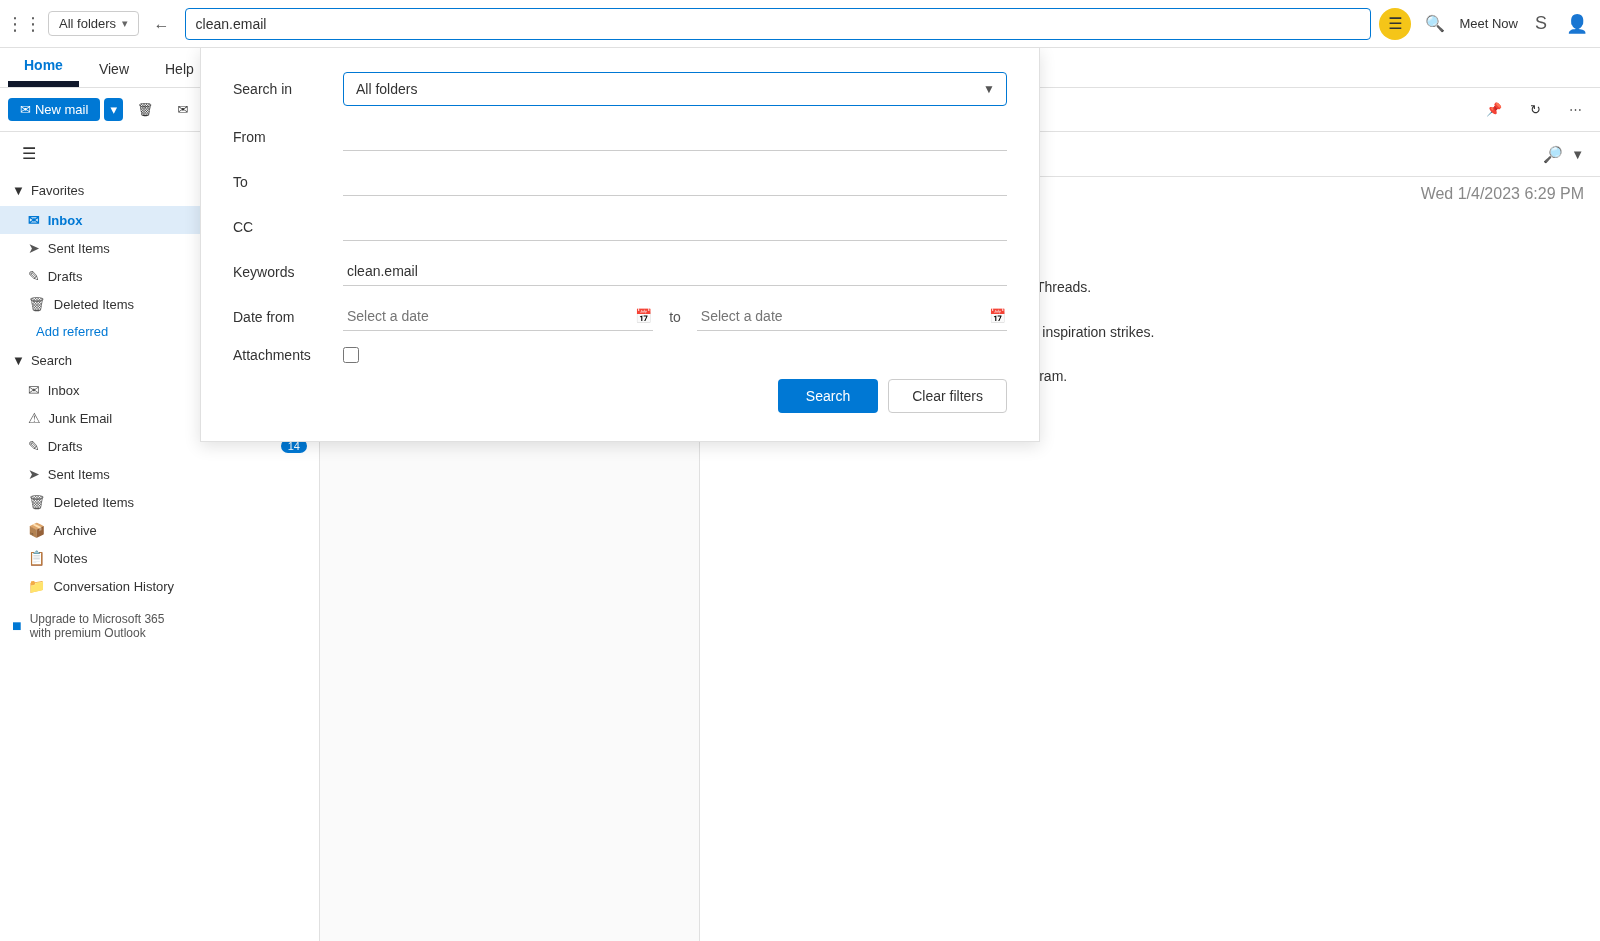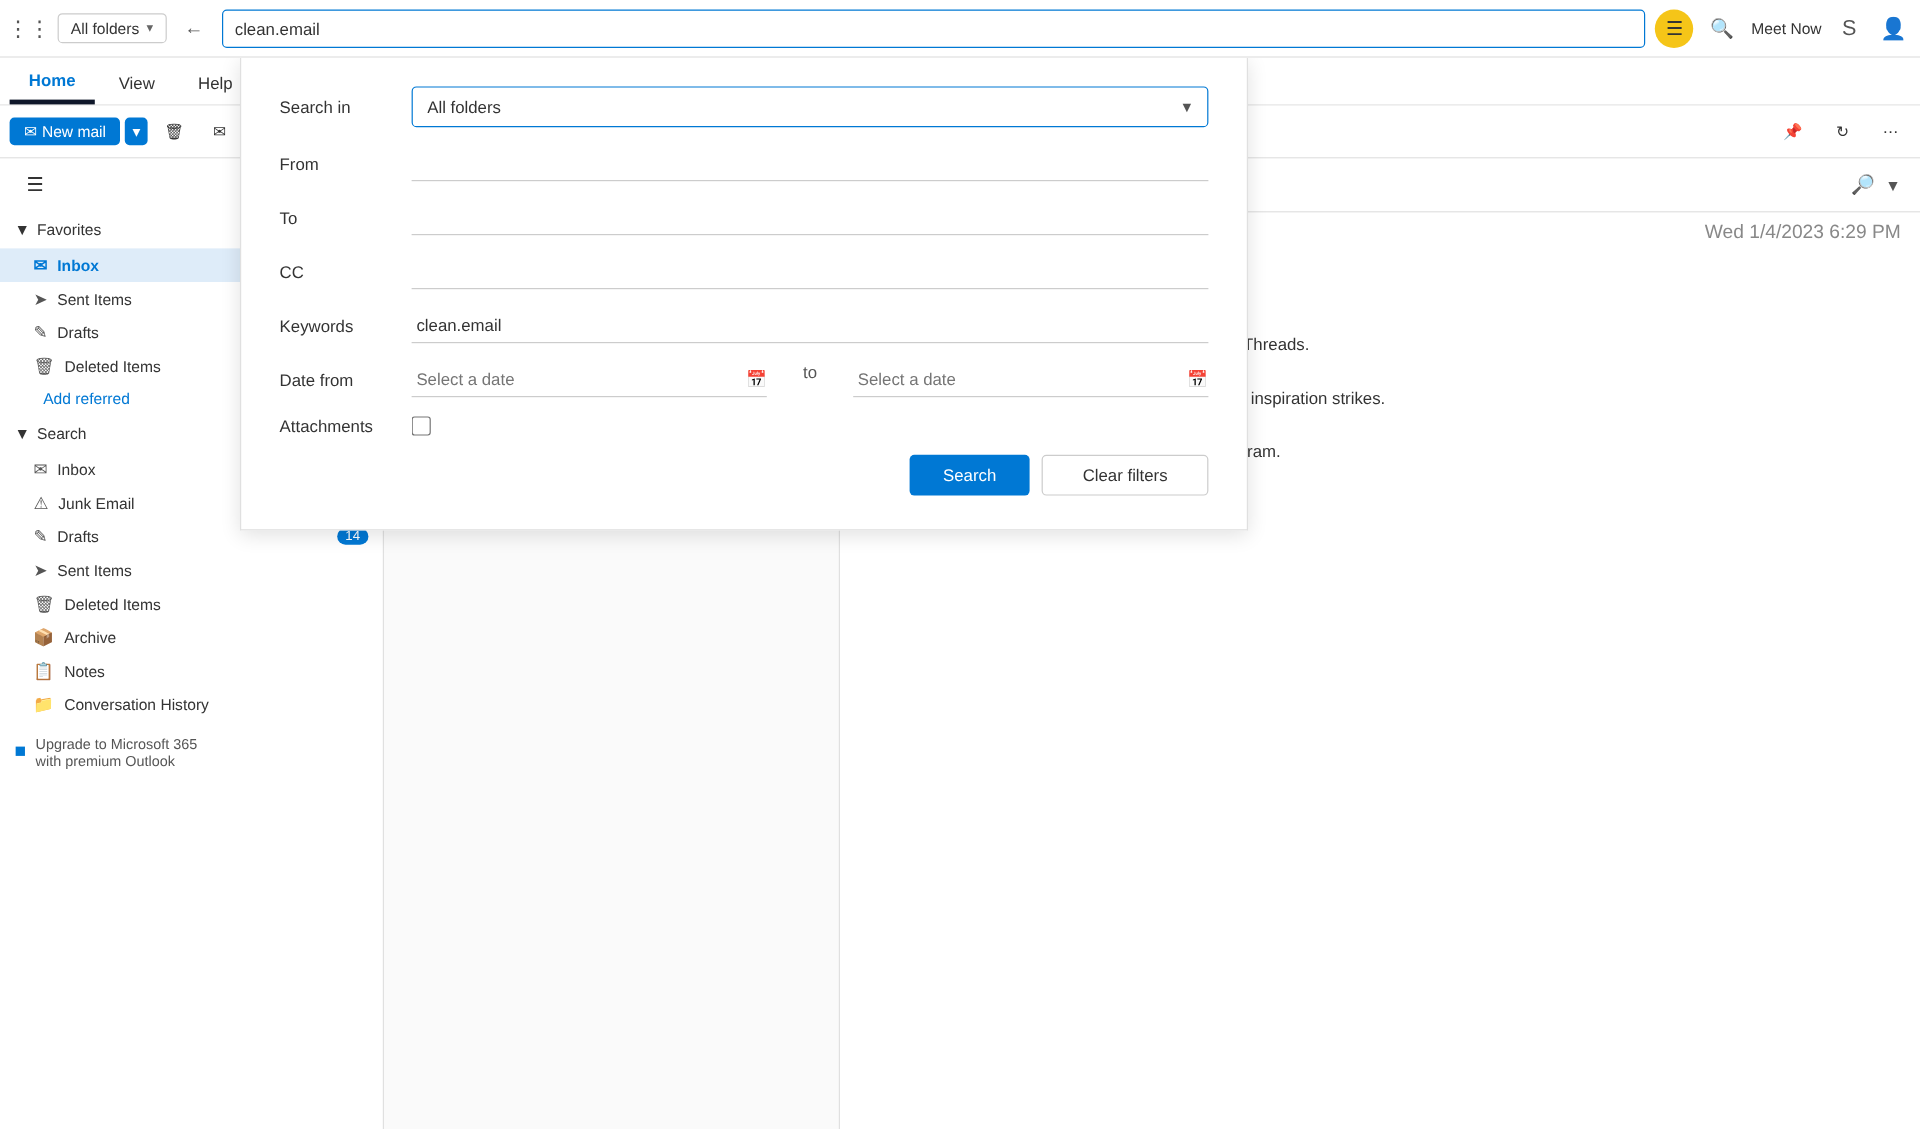--- a/index.html
+++ b/index.html
@@ -61,21 +61,21 @@
     }
     .nav-tab {
       padding: 8px 16px;
       font-size: 14px;
       cursor: pointer;
       color: #333;
       border-bottom: 2px solid transparent;
     }
     .nav-tab.active {
       color: #0078d4;
-      border-bottom: 4px solid #0f172a;
+      border-bottom: 6px solid #0f172a;
       font-weight: 600;
     }
 
     
     .toolbar {
       height: 44px;
       background: #fff;
       display: flex;
       align-items: center;
       padding: 0 8px;
@@ -245,21 +245,21 @@
       cursor: pointer;
       outline: none;
     }
     .filter-select-chevron {
       position: absolute;
       right: 12px; top: 50%;
       transform: translateY(-50%);
       font-size: 12px; color: #555; pointer-events: none;
     }
     .date-from-row {
-      display: flex; align-items: flex-start; gap: 22px; flex: 1;
+      display: flex; align-items: center; gap: 8px; flex: 1;
     }
     .date-input-wrap {
       display: flex; align-items: center; gap: 4px;
       border-bottom: 1px solid #ccc; flex: 1;
     }
     .date-input {
       border: none; outline: none; padding: 6px 4px;
       font-size: 14px; color: #888; background: transparent; flex: 1;
     }
     .date-cal-icon { font-size: 14px; color: #555; cursor: pointer; }
@@ -271,21 +271,21 @@
     }
     .btn-search {
       background: #0078d4; color: #fff;
       border: none; border-radius: 4px;
       padding: 8px 28px; font-size: 14px; cursor: pointer;
       font-weight: 500;
     }
     .btn-clear {
       background: #fff; color: #333;
       border: 1px solid #ccc; border-radius: 4px;
-      padding: 8px 33px; font-size: 14px; cursor: pointer;
+      padding: 8px 23px; font-size: 14px; cursor: pointer;
     }
 
     
     .zoom-ctrl {
       display: flex; align-items: center; gap: 4px;
       position: absolute; top: 8px; right: 16px;
       font-size: 13px; color: #555;
     }
   </style>
 </head>

